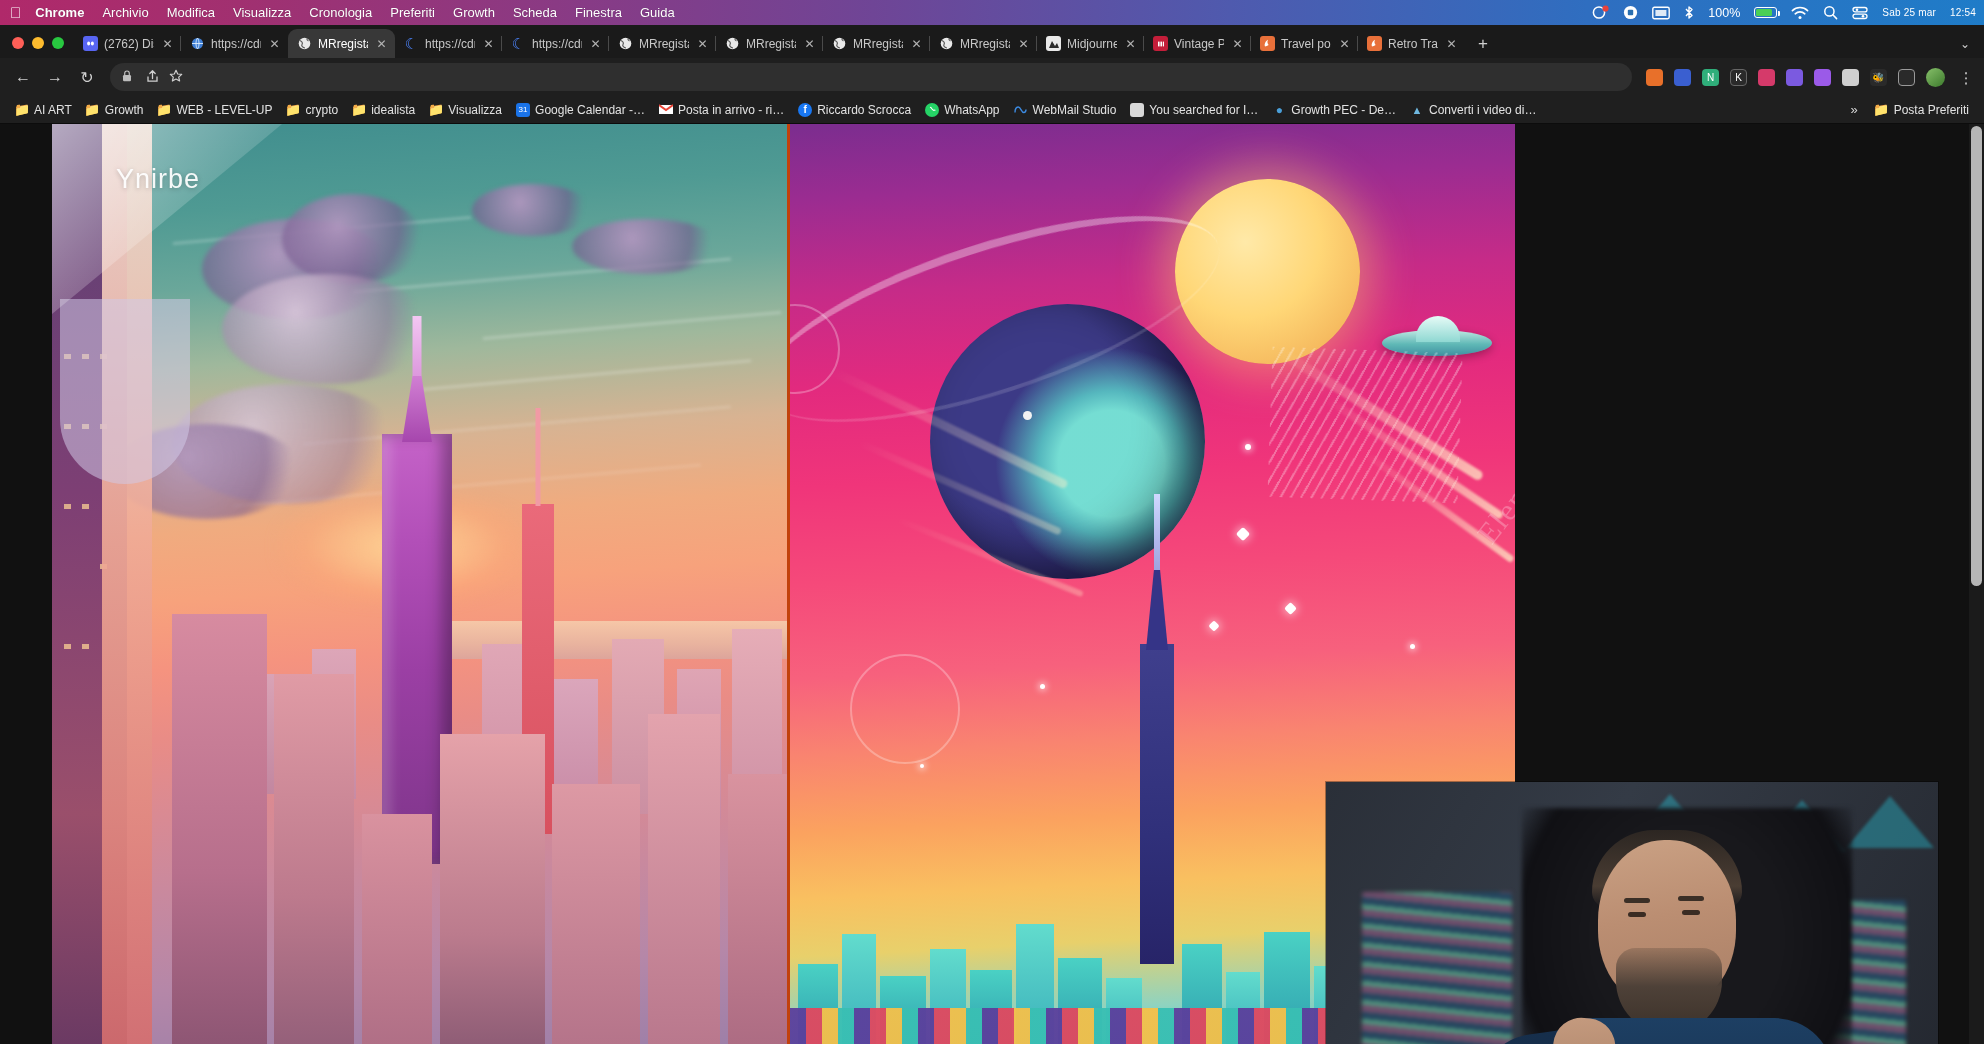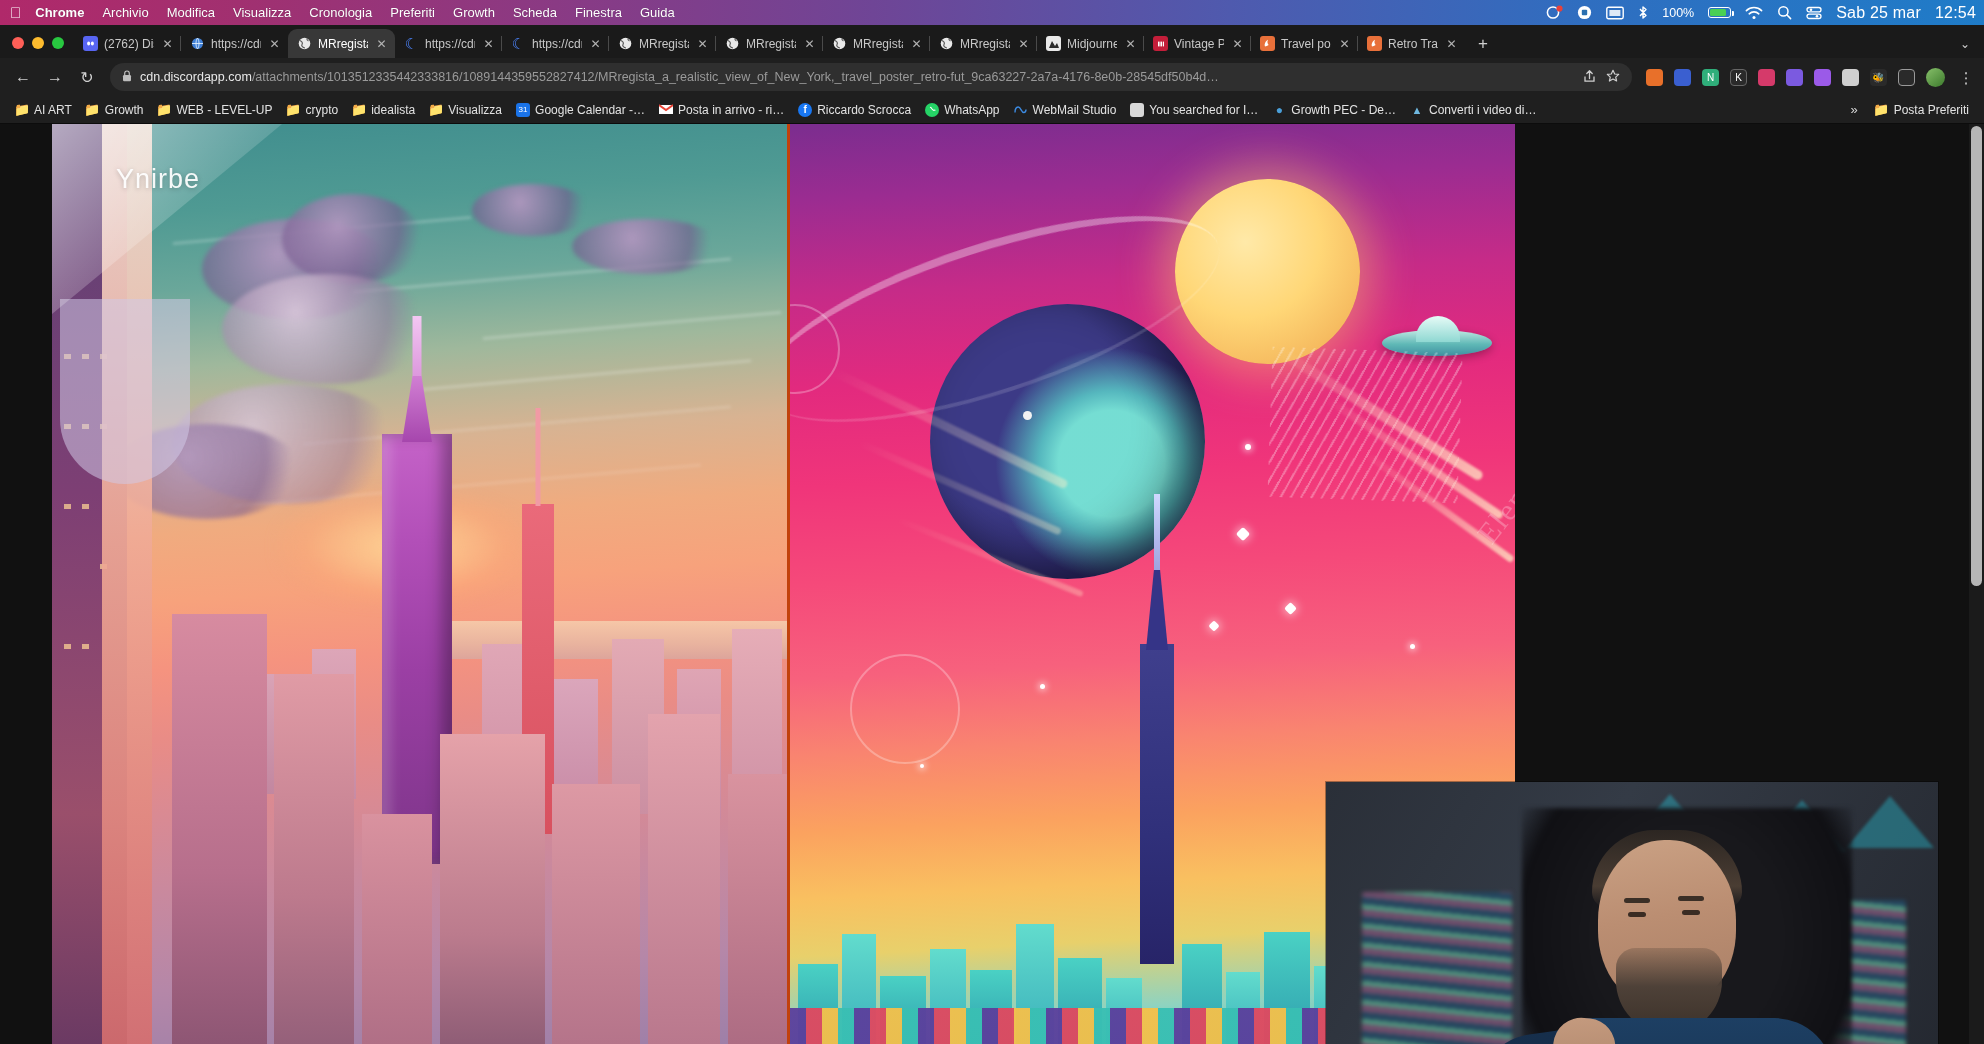--- a/index.html
+++ b/index.html
@@ -35,21 +35,21 @@
   .mb-icon { display: inline-flex; align-items: center; justify-content: center; }
   .battery {
     width: 23px; height: 11px; border: 1.3px solid #fff; border-radius: 3px;
     position: relative; display:inline-block;
   }
   .battery::after {
     content:""; position:absolute; right:-3.5px; top:3px; width:2px; height:5px;
     background:#fff; border-radius:0 1px 1px 0;
   }
   .battery .fill { position:absolute; left:1.2px; top:1.2px; bottom:1.2px; width:73%; background:#4ad055; border-radius:1.5px;}
-  .mb-time { font-size: 16px; letter-spacing: .2px; }
+  .mb-time { font-size: 10px; letter-spacing: .2px; }
 
   
   .chrome { width: 100%; background: #1f1f1f; }
 
   
   .tabstrip {
     height: 33px; background: #1a1a1a;
     display: flex; align-items: flex-end; padding-left: 8px;
     position: relative;
   }
@@ -557,21 +557,20 @@
     <div class="navbtn">→</div>
     <div class="navbtn">↻</div>
 
     <div class="omnibox">
       <span class="lock">
         <svg width="10" height="12" viewBox="0 0 10 12">
             <rect x="1" y="5" width="8" height="6.3" rx="1.2" fill="#bdbdbd"></rect>
             <path d="M2.7 5V3.3a2.3 2.3 0 0 1 4.6 0V5" fill="none" stroke="#bdbdbd" stroke-width="1.2"></path>
           </svg>
       </span>
-      <span class="url"><span class="host">cdn.discordapp.com</span><span>/attachments/1013512335442333816/1089144359552827412/MRregista_a_realistic_view_of_New_York,_travel_poster_retro-fut_9ca63227-2a7a-4176-8e0b-28545df50b4d…</span></span>
       <span class="omni-act">
         <span>
           <svg width="13" height="14" viewBox="0 0 13 14">
               <path d="M6.5 9.5V1.8M6.5 1.8 3.8 4.5M6.5 1.8 9.2 4.5" fill="none" stroke="#cfcfcf" stroke-width="1.3" stroke-linecap="round"></path>
               <path d="M2 7.6v4.6h9V7.6" fill="none" stroke="#cfcfcf" stroke-width="1.3"></path>
             </svg>
         </span>
         <span>
           <svg width="14" height="14" viewBox="0 0 14 14">
               <path d="M7 1.3l1.7 3.7 4 .4-3 2.7.9 3.9L7 10l-3.6 2 .9-3.9-3-2.7 4-.4z" fill="none" stroke="#cfcfcf" stroke-width="1.2" stroke-linejoin="round"></path>

